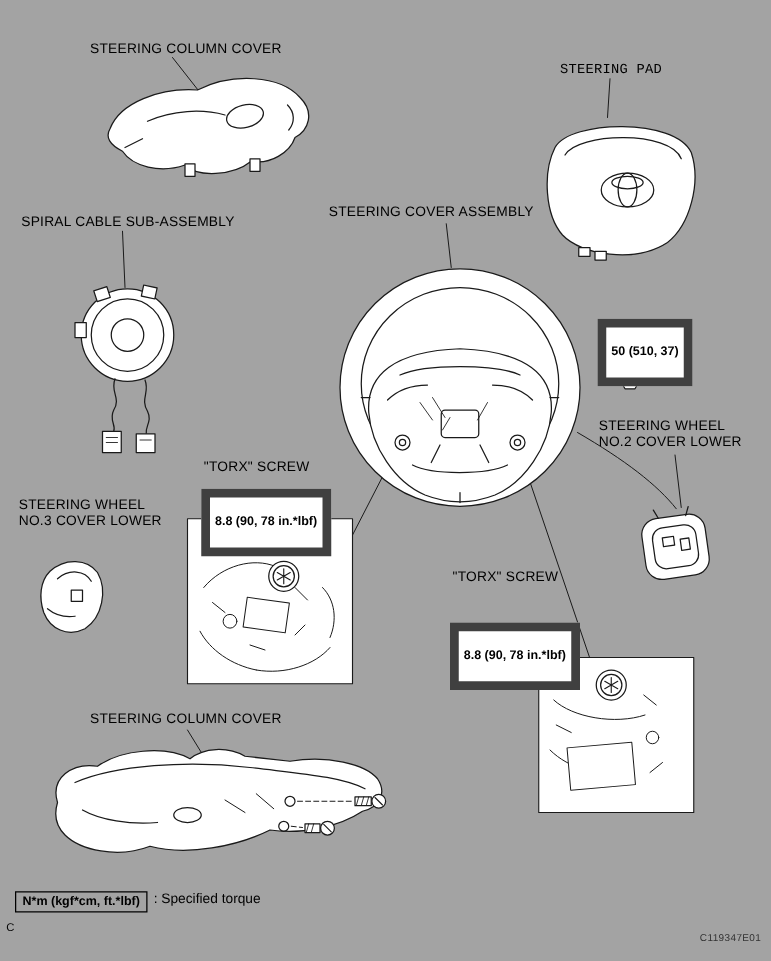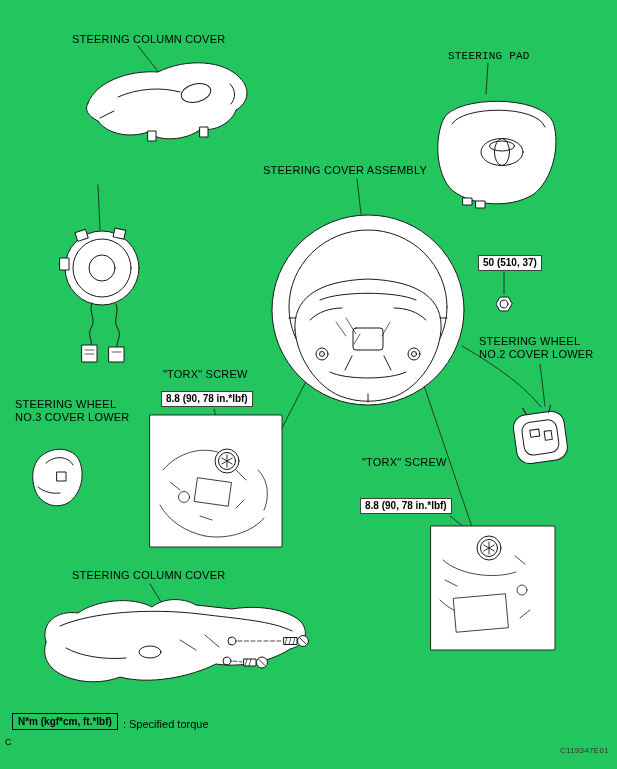--- a/index.html
+++ b/index.html
@@ -1,22 +1,22 @@
 <!DOCTYPE html>
 <html><head>
 <meta charset="utf-8">
 <title>Diagram</title>
 <style>
   * { margin:0; padding:0; box-sizing:border-box; }
   body { background:#fff; font-family:"Liberation Sans", sans-serif; }
-  .page { position:relative; width:617px; height:769px; background:#22c55e; overflow:hidden; }
+  .page { position:relative; width:617px; height:769px; background:#a3a3a3; overflow:hidden; }
   .art { position:absolute; left:0; top:0; }
   .lbl { position:absolute; font-size:11px; line-height:13px; color:#000; white-space:pre-line; letter-spacing:.2px; }
-  .torque { position:absolute; border:1px solid #404040; background:#fff; font-size:10px; font-weight:bold; padding:1px 4px; line-height:12px; white-space:nowrap; color:#000; }
-  .legend { position:absolute; left:12px; top:713px; display:flex; align-items:flex-end; gap:5px; font-size:11px; color:#000; }
+  .torque { position:absolute; border:7px solid #404040; background:#fff; font-size:10px; font-weight:bold; padding:14px 4px; line-height:12px; white-space:nowrap; color:#000; }
+  .legend { position:absolute; left:12px; top:713px; display:flex; align-items:flex-start; gap:5px; font-size:11px; color:#000; }
   .legend-box { border:1px solid #000; padding:2px 5px; font-weight:bold; font-size:10px; white-space:nowrap; }
   .footer-c { position:absolute; left:5px; top:737px; font-size:9px; color:#000; }
   .doc-code { position:absolute; right:8px; top:746px; font-size:8px; color:#333; letter-spacing:.3px; }
 </style>
 </head>
 <body>
 
 <div class="page">
 
   <svg class="art" width="617" height="769" viewBox="0 0 617 769">
@@ -166,20 +166,21 @@
         <path d="M247,659 l-2,7 M251,659 l-2,7" stroke-width="0.7"></path>
         <circle cx="262" cy="662.5" r="5.5"></circle>
         <path d="M259,659.5 L265,665.5" stroke-width="0.9"></path>
       </g>
 
     </g>
   </svg>
 
   <div class="lbl" style="left:72px; top:33px;">STEERING COLUMN COVER</div>
   <div class="lbl" style="left:448px; top:50px;font-family:Liberation Mono, monospace;">STEERING PAD</div>
+  <div class="lbl" style="left:17px; top:172px;">SPIRAL CABLE SUB-ASSEMBLY</div>
   <div class="lbl" style="left:263px; top:164px;">STEERING COVER ASSEMBLY</div>
   <div class="lbl" style="left:479px; top:335px;">STEERING WHEEL
 NO.2 COVER LOWER</div>
   <div class="lbl" style="left:15px; top:398px;">STEERING WHEEL
 NO.3 COVER LOWER</div>
   <div class="lbl" style="left:163px; top:368px;">"TORX" SCREW</div>
   <div class="lbl" style="left:362px; top:456px;">"TORX" SCREW</div>
   <div class="lbl" style="left:72px; top:569px;">STEERING COLUMN COVER</div>
 
   <div class="torque" style="left:478px; top:255px;">50 (510, 37)</div>

